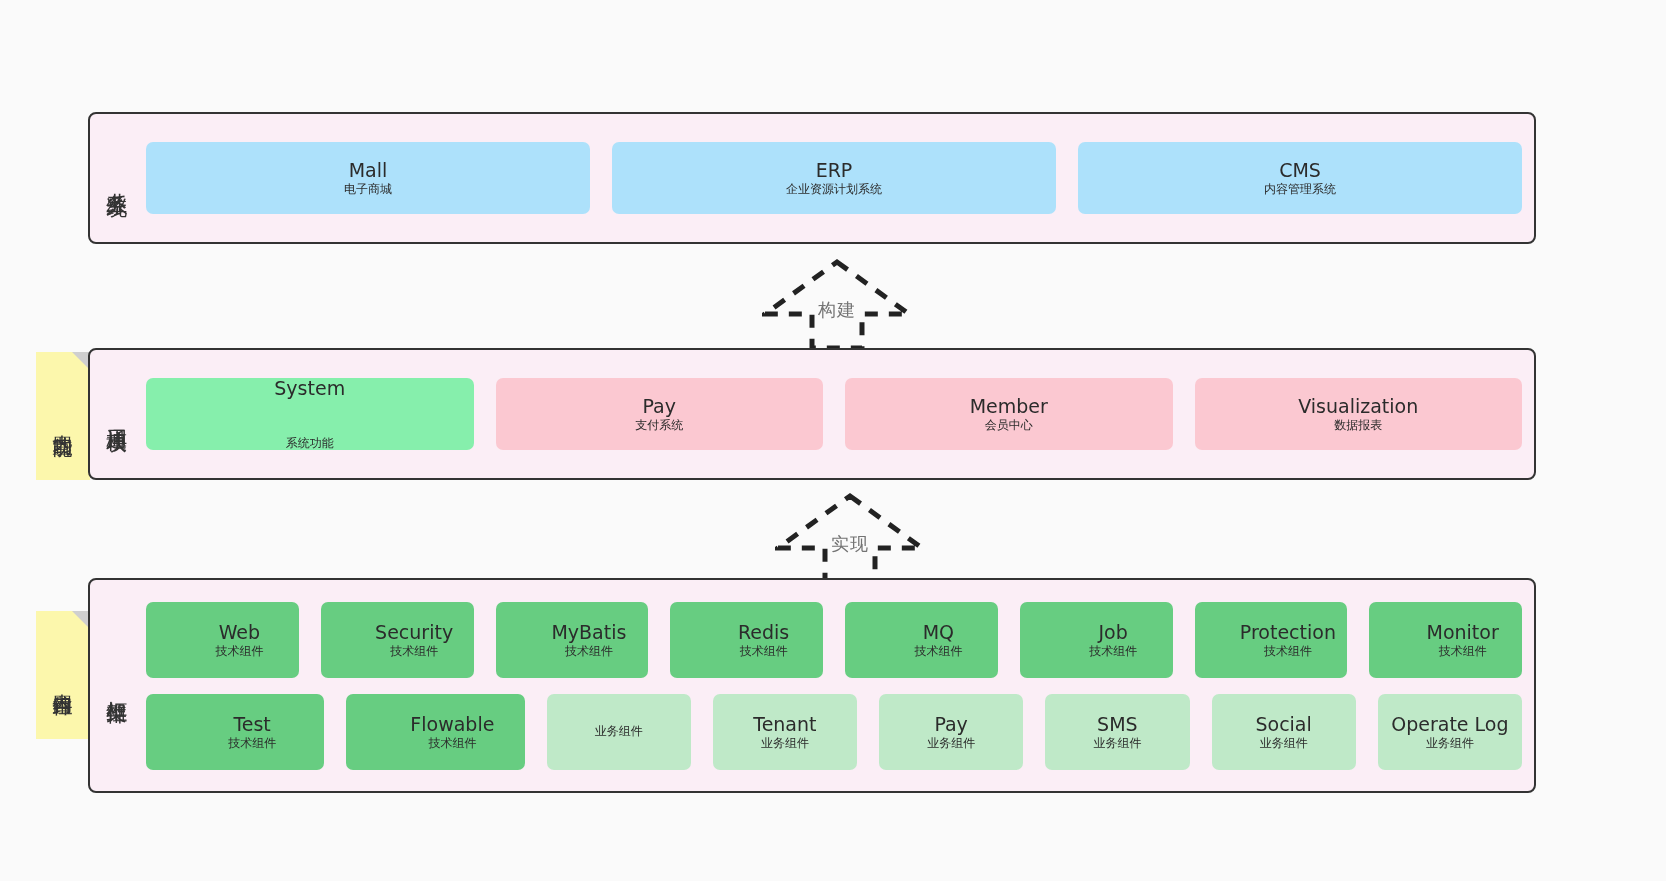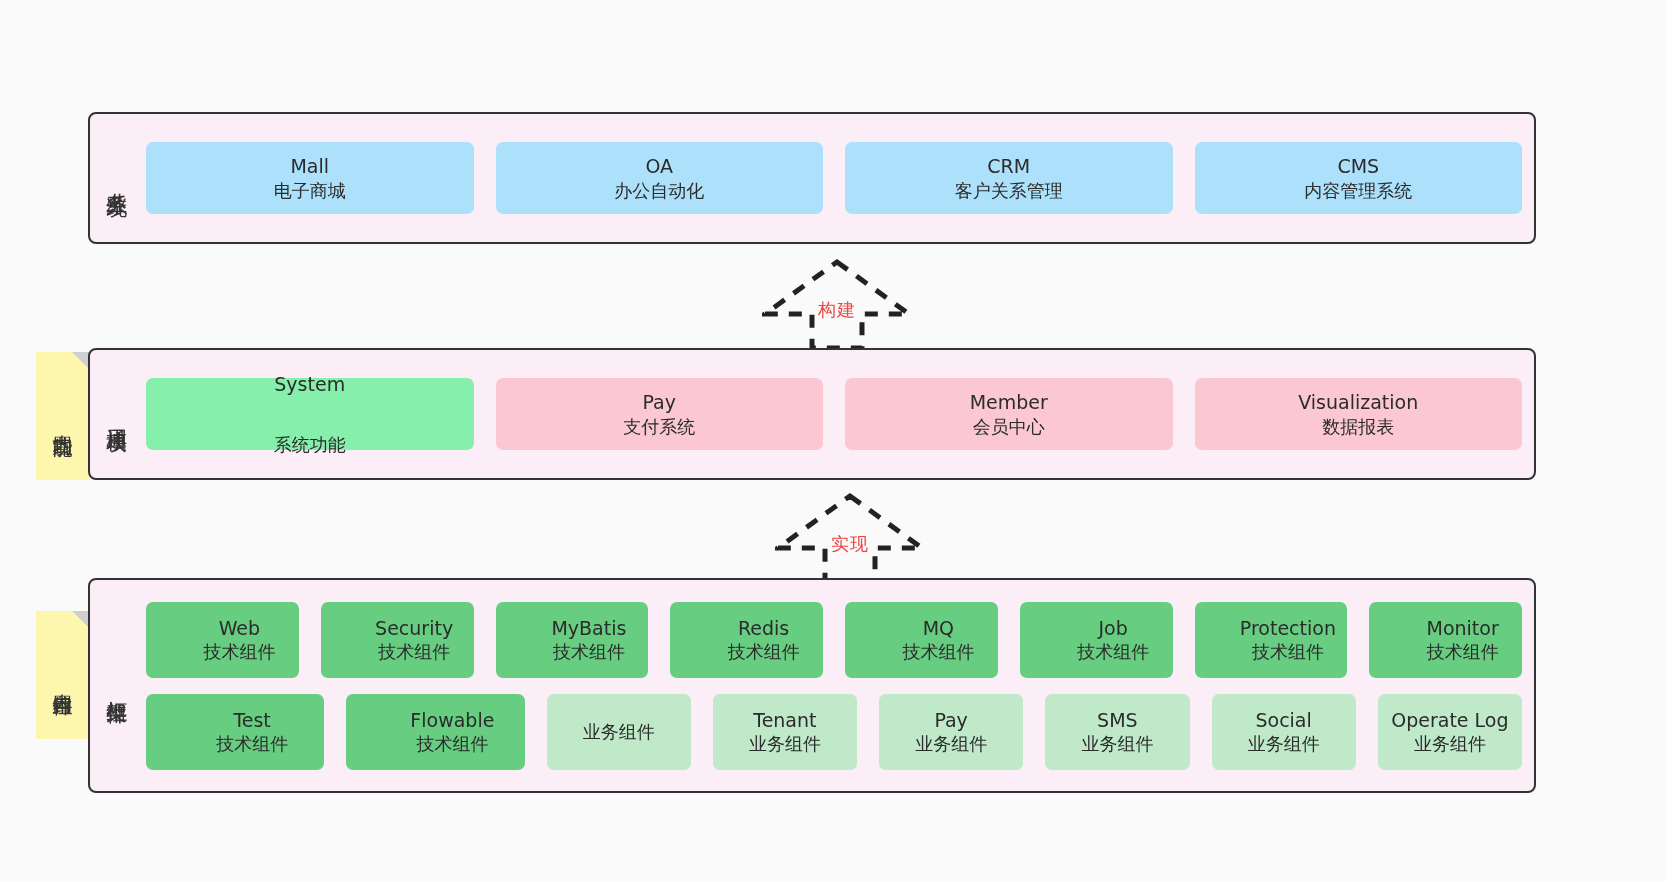--- a/index.html
+++ b/index.html
@@ -61,21 +61,21 @@
     align-items: center;
     justify-content: center;
     text-align: center;
     color: #2b2b2b;
     font-size: 19px;
     line-height: 1.28;
     padding: 6px 4px;
     box-sizing: border-box;
   }
   .cell .en { font-size: 19px; }
-  .cell .cn { font-size: 18px; }
+  .cell .cn { font-size: 12px; }
 
   
   .c-blue       { background: #ade1fb; }
   .c-red        { background: #86efac; gap: 36px; }
   .c-pink       { background: #fbc8d1; }
   .c-green      { background: #67cd81; padding-left: 38px; }
   .c-lightgreen { background: #bfe9c8; }
 
   
   #layer-business { left: 88px;  top: 112px; width: 1448px; height: 132px; }
@@ -120,46 +120,42 @@
     width: 150px;
     height: 92px;
   }
   .arrow svg { display: block; width: 150px; height: 92px; }
   .arrow-label {
     position: absolute;
     left: 0; right: 0;
     top: 40px;
     text-align: center;
     font-size: 18px;
-    color: #ef4444;
+    color: #737373;
     letter-spacing: 1px;
     pointer-events: none;
     user-select: none;
   }
   #arrow-build   { left: 762px; top: 258px; }
   #arrow-realize { left: 775px; top: 492px; }
 </style>
 </head>
 <body>
 
 <div class="layer" id="layer-business">
   <div class="layer-title">业务系统</div>
   <div class="layer-body">
     <div class="row">
       <div class="cell c-blue">
         <span class="en">Mall</span>
         <span class="cn">电子商城</span>
       </div>
       <div class="cell c-blue">
-        <span class="en">OA</span>
-        <span class="cn">办公自动化</span>
-      </div>
-      <div class="cell c-blue">
-        <span class="en">CRM</span>
-        <span class="cn">客户关系管理</span>
+        <span class="en">ERP</span>
+        <span class="cn">企业资源计划系统</span>
       </div>
       <div class="cell c-blue">
         <span class="en">CMS</span>
         <span class="cn">内容管理系统</span>
       </div>
     </div>
   </div>
 </div>
 
 <div class="arrow" id="arrow-build">

